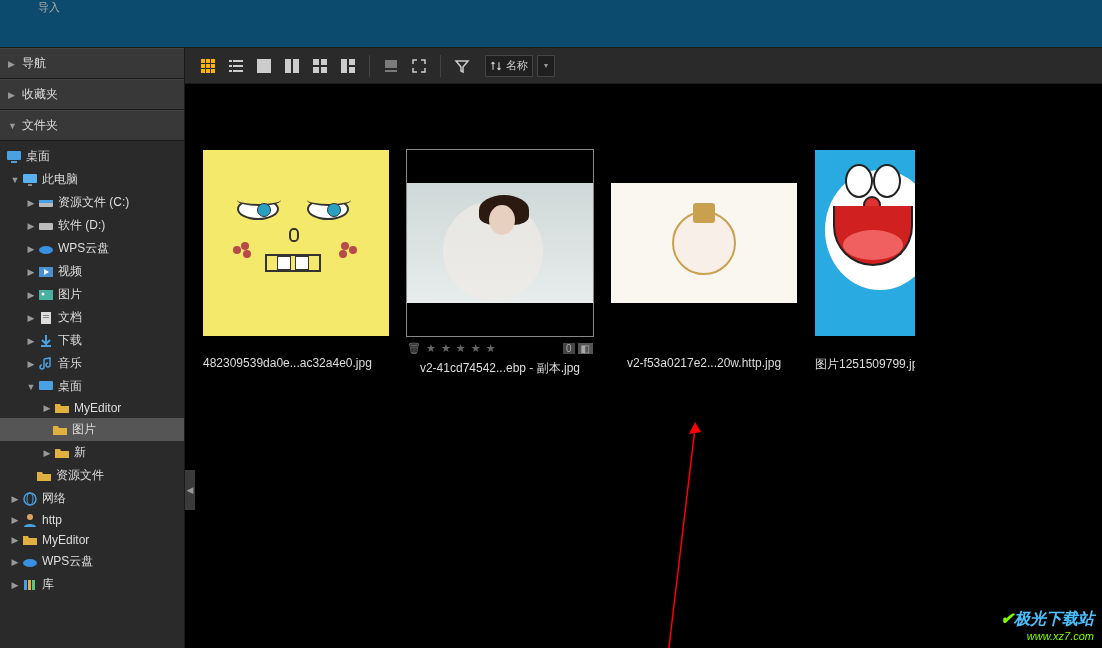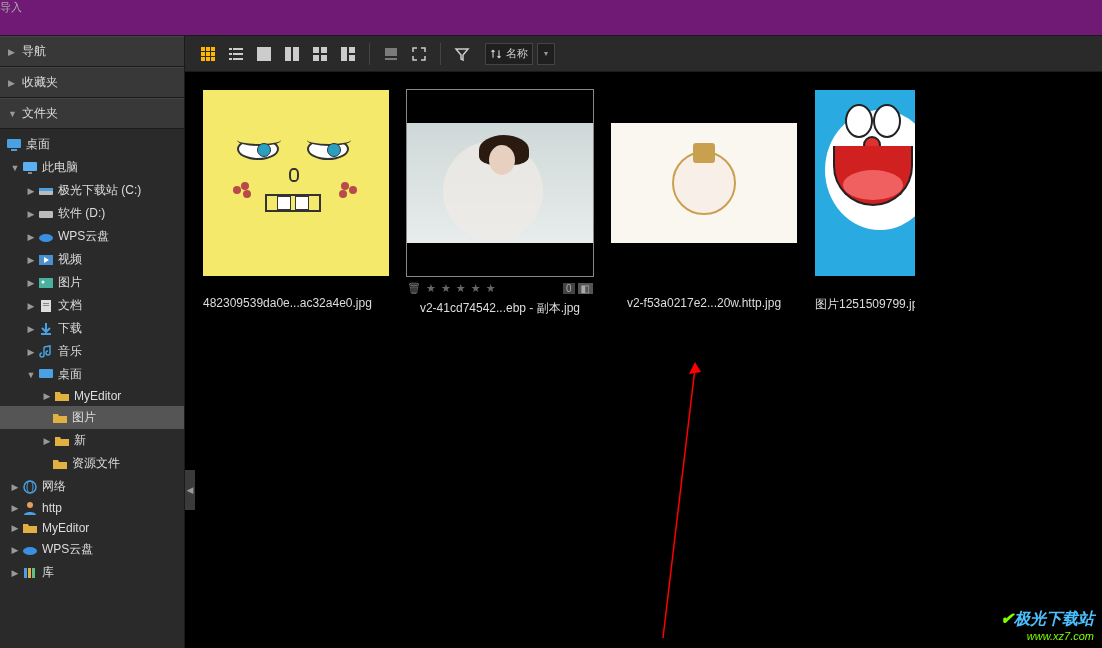--- a/index.html
+++ b/index.html
@@ -1,34 +1,34 @@
 <!DOCTYPE html>
 <html><head>
 <meta charset="utf-8">
 <style>
 * { margin: 0; padding: 0; box-sizing: border-box; font-family: "Microsoft YaHei", Arial, sans-serif; }
 body { background: #000; color: #ccc; font-size: 12px; width: 1102px; height: 648px; overflow: hidden; position: relative; }
 
 .app { display: flex; flex-direction: column; height: 100%; }
-.top-area { height: 36px; background: #701a75; border-bottom: 1px solid #1a1a1a; display: flex; align-items: flex-start; }
+.top-area { height: 48px; background: #0c4a6e; border-bottom: 1px solid #1a1a1a; display: flex; align-items: flex-start; padding-left: 38px; }
 .import-btn { display: flex; flex-direction: column; align-items: center; color: #aaa; font-size: 11px; cursor: pointer; }
 
 .main-row { display: flex; flex: 1; min-height: 0; }
 
 .sidebar { width: 185px; background: #2a2a2a; border-right: 1px solid #1a1a1a; overflow-y: auto; position: relative; }
 .panel-header { display: flex; align-items: center; padding: 6px 8px; background: #383838; border-top: 1px solid #444; border-bottom: 1px solid #1a1a1a; cursor: pointer; font-size: 12px; color: #ddd; }
 .panel-header .arrow { width: 10px; display: inline-block; margin-right: 4px; font-size: 9px; color: #999; }
 
 .tree { padding: 4px 0; }
 .tree-item { display: flex; align-items: center; padding: 3px 0 3px 6px; cursor: pointer; white-space: nowrap; font-size: 12px; color: #ddd; }
 .tree-item.selected { background: #555; }
 .tree-arrow { width: 10px; font-size: 9px; color: #999; margin-right: 2px; display: inline-block; text-align: center; }
 .tree-icon { width: 16px; height: 14px; margin-right: 4px; display: inline-flex; align-items: center; justify-content: center; }
 
-.content { flex: 1; display: flex; flex-direction: column; background: #000; min-width: 0; }
+.content { flex: 1; display: flex; flex-direction: column; background: #000; min-width: 0; gap: 48px; }
 .toolbar { height: 36px; background: #2a2a2a; border-bottom: 1px solid #1a1a1a; display: flex; align-items: center; padding: 0 10px; gap: 2px; }
 .tb-btn { width: 26px; height: 26px; display: inline-flex; align-items: center; justify-content: center; cursor: pointer; color: #ccc; border-radius: 2px; }
 .tb-btn.active { color: #ffb400; }
 .tb-sep { width: 1px; height: 22px; background: #444; margin: 0 6px; }
 .sort-box { display: flex; align-items: center; background: #1f1f1f; border: 1px solid #444; height: 22px; padding: 0 4px; gap: 4px; font-size: 11px; cursor: pointer; }
 .sort-drop { width: 18px; height: 22px; background: #1f1f1f; border: 1px solid #444; margin-left: 2px; display: inline-flex; align-items: center; justify-content: center; cursor: pointer; font-size: 8px; color: #999; }
 
 .grid-area { flex: 1; overflow: auto; padding: 18px 0 18px 18px; display: flex; gap: 18px; align-items: flex-start; position: relative; }
 .thumb-card { width: 186px; display: flex; flex-direction: column; }
 .thumb-box { width: 186px; height: 186px; background: #000; display: flex; align-items: center; justify-content: center; position: relative; }
@@ -137,21 +137,21 @@
           <span>此电脑</span>
         </div>
         <div class="tree-item" style="padding-left:26px">
           <span class="tree-arrow">▶</span>
           <span class="tree-icon">
               <svg viewBox="0 0 16 16">
                 <rect x="1" y="5" width="14" height="7" fill="#bbb" rx="1"></rect>
                 <rect x="1" y="5" width="14" height="3" fill="#4aa0e0"></rect>
               </svg>
             </span>
-          <span>极光下载站 (C:)</span>
+          <span>资源文件 (C:)</span>
         </div>
         <div class="tree-item" style="padding-left:26px">
           <span class="tree-arrow">▶</span>
           <span class="tree-icon">
               <svg viewBox="0 0 16 16">
                 <rect x="1" y="5" width="14" height="7" fill="#bbb" rx="1"></rect>
               </svg>
             </span>
           <span>软件 (D:)</span>
         </div>
@@ -243,21 +243,21 @@
         </div>
         <div class="tree-item" style="padding-left:42px">
           <span class="tree-arrow">▶</span>
           <span class="tree-icon">
               <svg viewBox="0 0 16 16">
                 <path d="M1 4h5l1 2h8v7H1z" fill="#e0b040"></path>
               </svg>
             </span>
           <span>新</span>
         </div>
-        <div class="tree-item" style="padding-left:52px">
+        <div class="tree-item" style="padding-left:36px">
           <span class="tree-icon">
               <svg viewBox="0 0 16 16">
                 <path d="M1 4h5l1 2h8v7H1z" fill="#e0b040"></path>
               </svg>
             </span>
           <span>资源文件</span>
         </div>
         <div class="tree-item" style="padding-left:10px">
           <span class="tree-arrow">▶</span>
           <span class="tree-icon">

